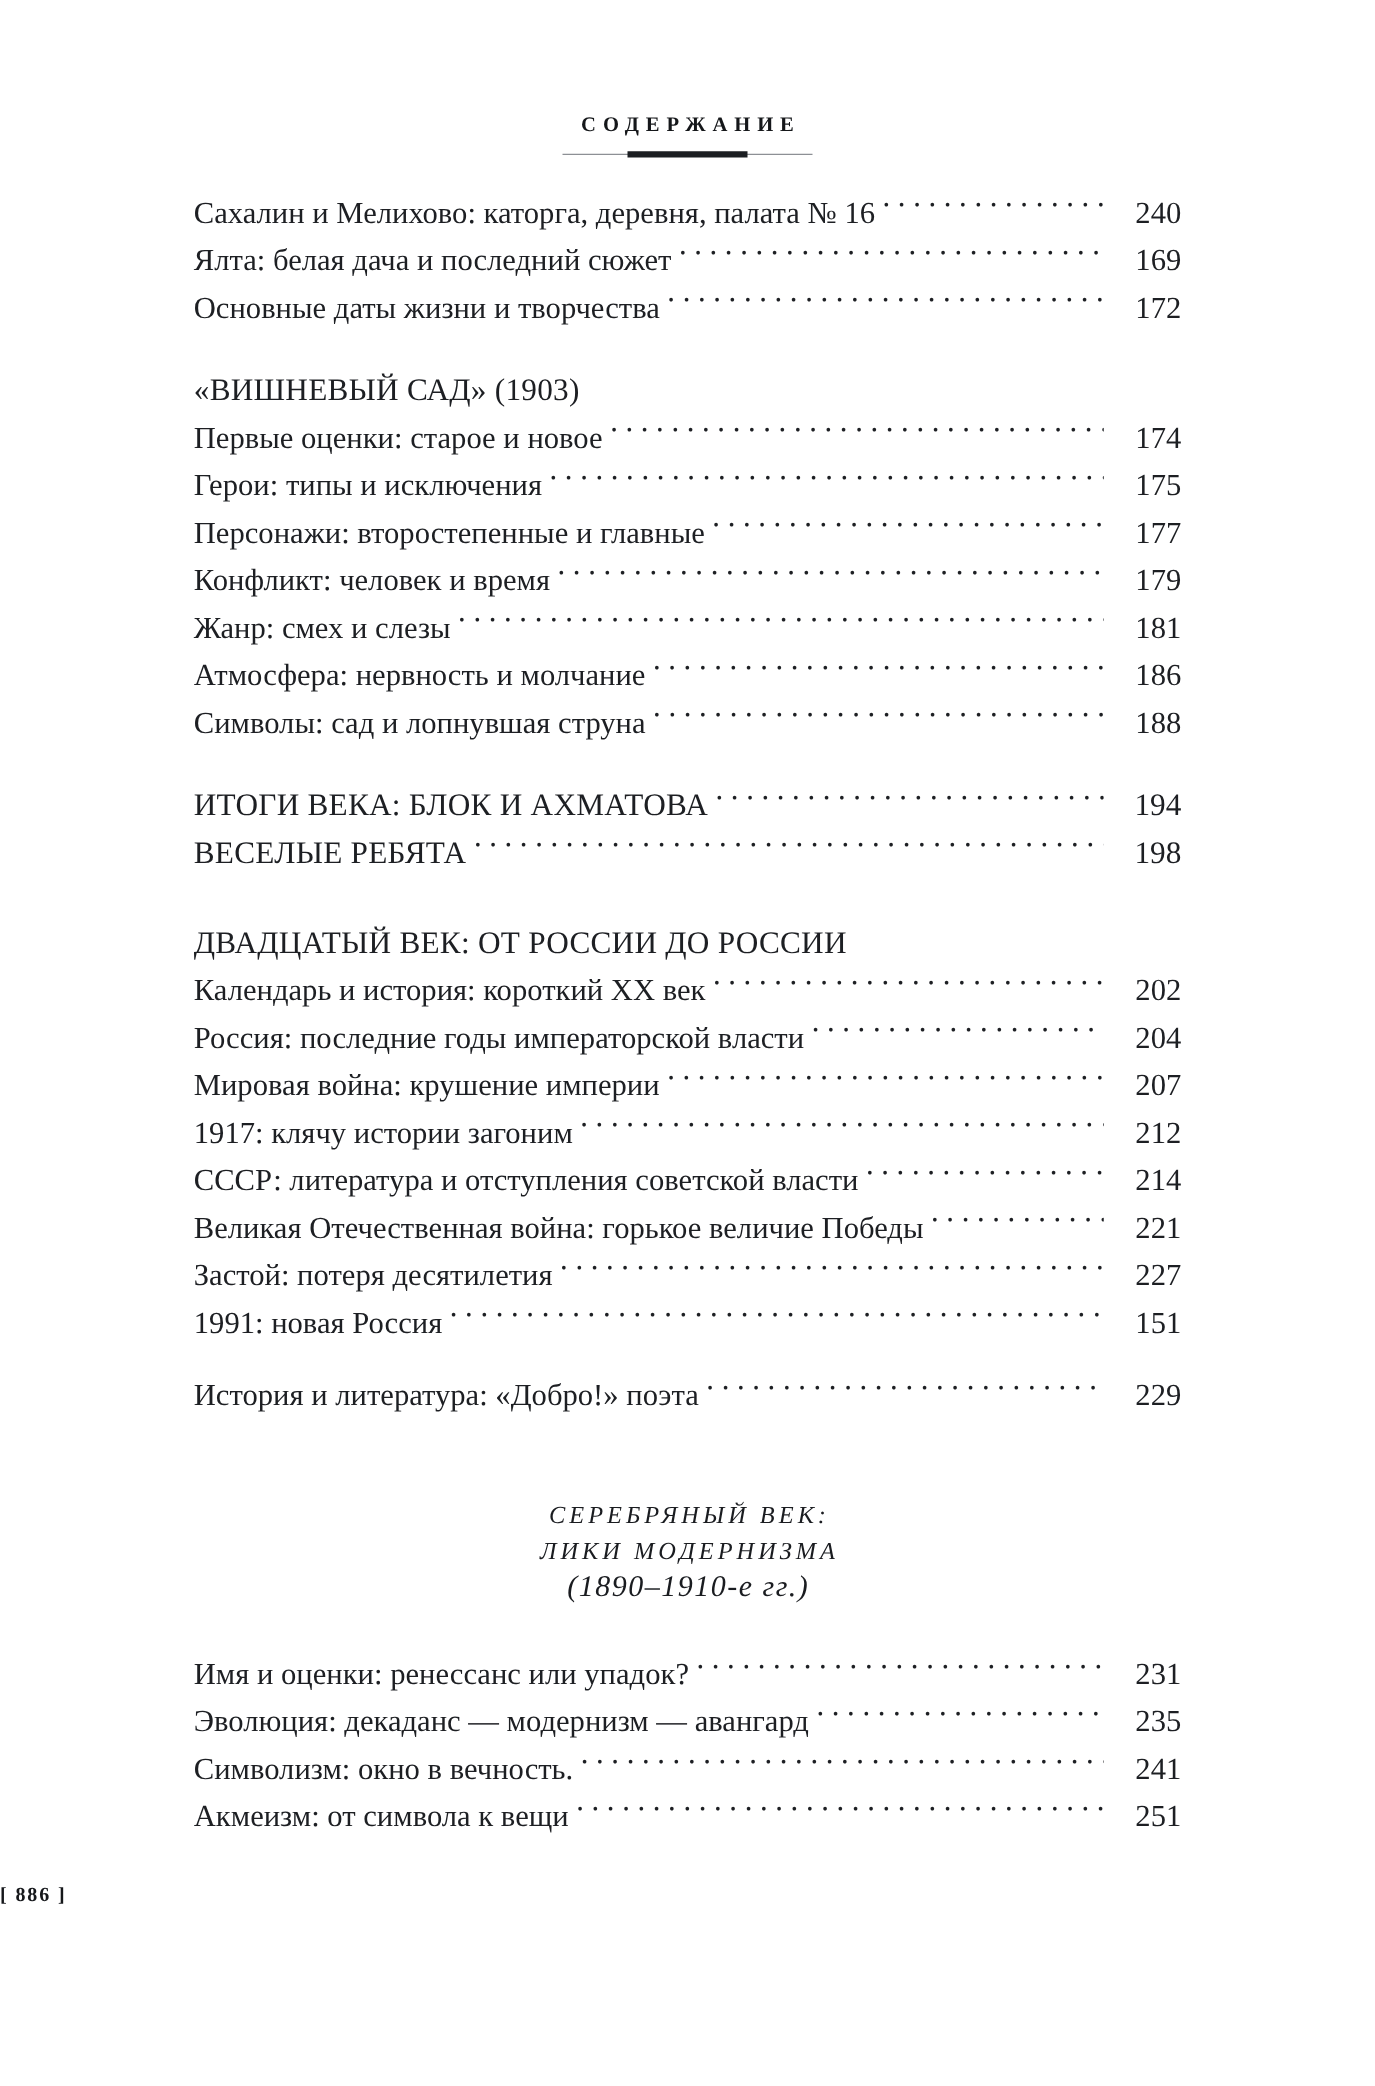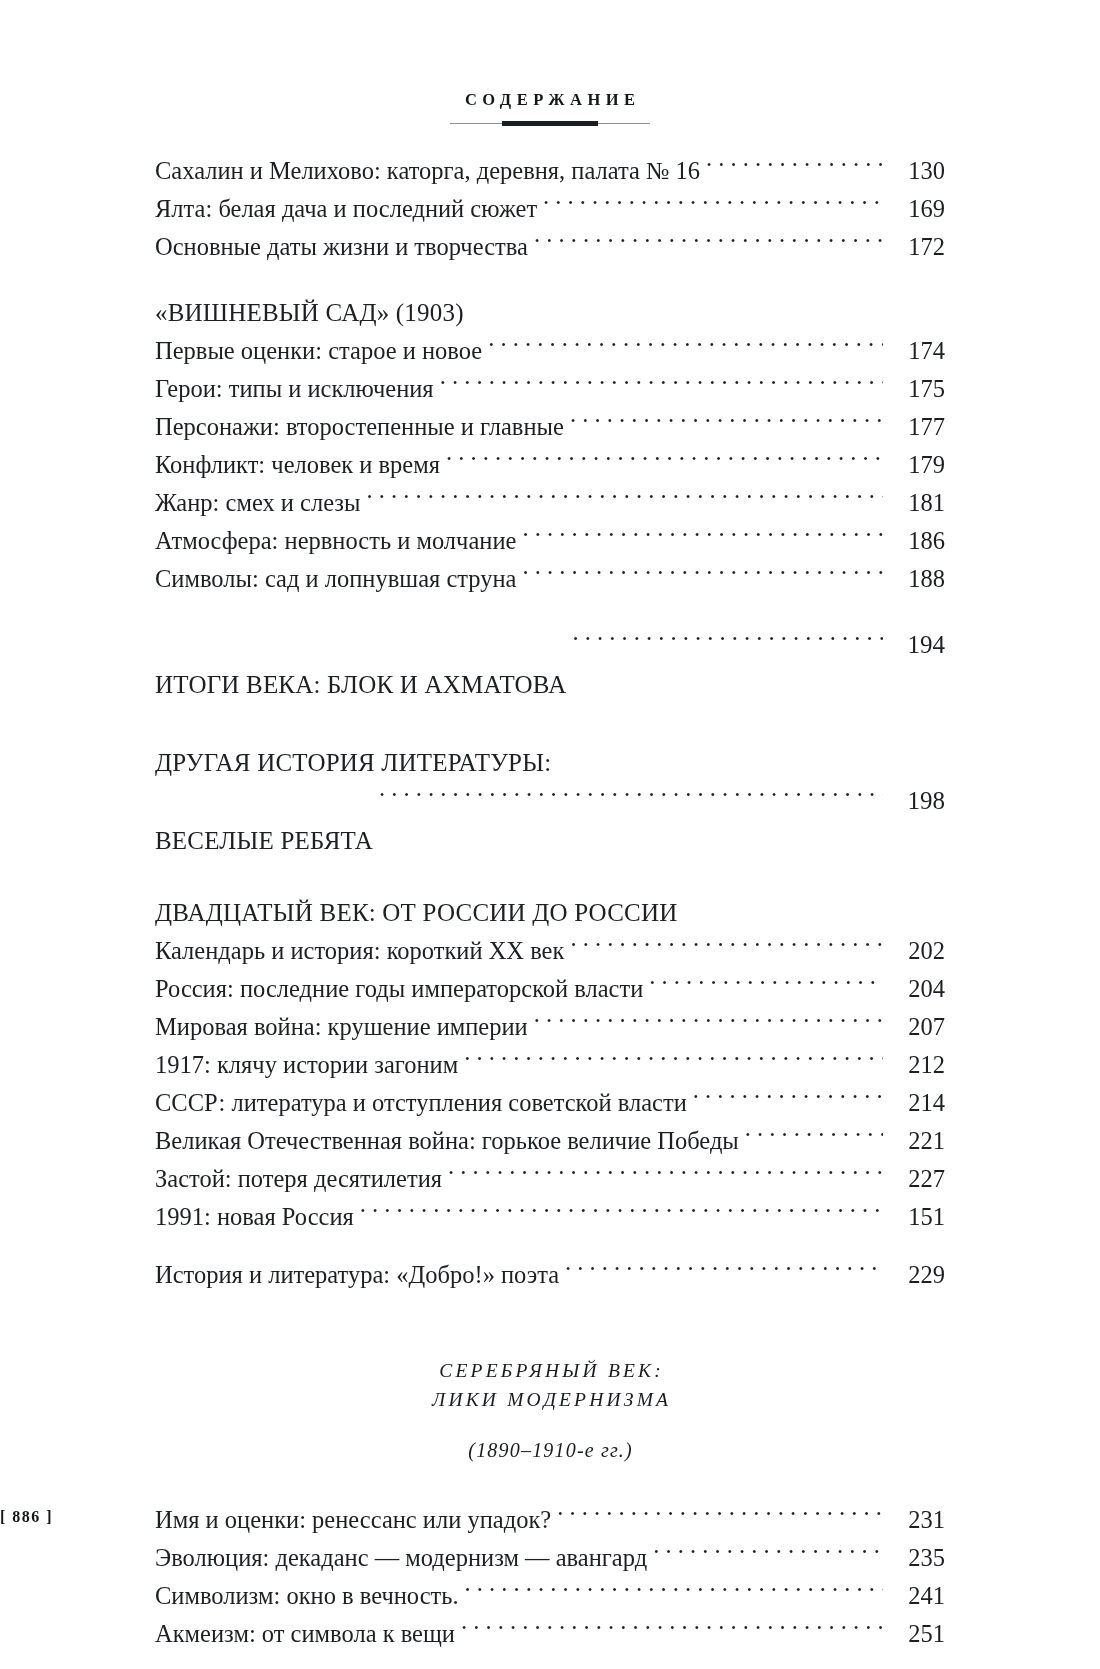--- a/index.html
+++ b/index.html
@@ -113,21 +113,21 @@
   .row.section-head {
     font-size: 25px;
     letter-spacing: 0.2px;
   }
   .row.section-head .label { padding-right: 0; }
 
   
   .row.section-entry {
     font-size: 25px;
   }
-  .row.section-entry .label { letter-spacing: 0.2px; margin-top: 40px; }
+  .row.section-entry .label { letter-spacing: 0.2px; }
 
   
   .row.cont-first .leader::after { content: ""; }
   .row.cont-first .pageno { visibility: hidden; }
 
   .gap-sm { height: 20px; }
   .gap-md { height: 28px; }
   .gap-lg { height: 34px; }
 
   
@@ -140,22 +140,21 @@
     font-size: 19.5px;
     line-height: 29px;
     letter-spacing: 3.2px;
     text-indent: 3.2px;
     color: #1a1c20;
     font-style: italic;
   }
   .part-title .ptline.dates {
     letter-spacing: 1.2px;
     text-indent: 1.2px;
-    font-size: 20px;
-    margin-top: 22px;
+    font-size: 24px;
   }
 
   .after-part { height: 36px; }
 
   
   .folio {
     position: absolute;
     left: 0;
     right: 0;
     top: 1508px;
@@ -176,21 +175,21 @@
     <div class="head-rule-wrap">
       <div class="head-rule"></div>
     </div>
   </div>
 
   <div class="toc">
 
     <div class="row">
       <span class="label">Сахалин и Мелихово: каторга, деревня, палата № 16</span>
       <span class="leader"></span>
-      <span class="pageno">130</span>
+      <span class="pageno">240</span>
     </div>
     <div class="row">
       <span class="label">Ялта: белая дача и последний сюжет</span>
       <span class="leader"></span>
       <span class="pageno">169</span>
     </div>
     <div class="row">
       <span class="label">Основные даты жизни и творчества</span>
       <span class="leader"></span>
       <span class="pageno">172</span>
@@ -241,25 +240,20 @@
     </div>
 
     <div class="gap-md"></div>
 
     <div class="row section-entry">
       <span class="label">ИТОГИ ВЕКА: БЛОК И АХМАТОВА</span>
       <span class="leader"></span>
       <span class="pageno">194</span>
     </div>
 
-    <div class="row section-entry cont-first">
-      <span class="label">ДРУГАЯ ИСТОРИЯ ЛИТЕРАТУРЫ:</span>
-      <span class="leader"></span>
-      <span class="pageno"></span>
-    </div>
     <div class="row section-entry">
       <span class="label">ВЕСЕЛЫЕ РЕБЯТА</span>
       <span class="leader"></span>
       <span class="pageno">198</span>
     </div>
 
     <div class="gap-lg"></div>
 
     <div class="row section-head no-leader">
       <span class="label">ДВАДЦАТЫЙ ВЕК: ОТ РОССИИ ДО РОССИИ</span>

